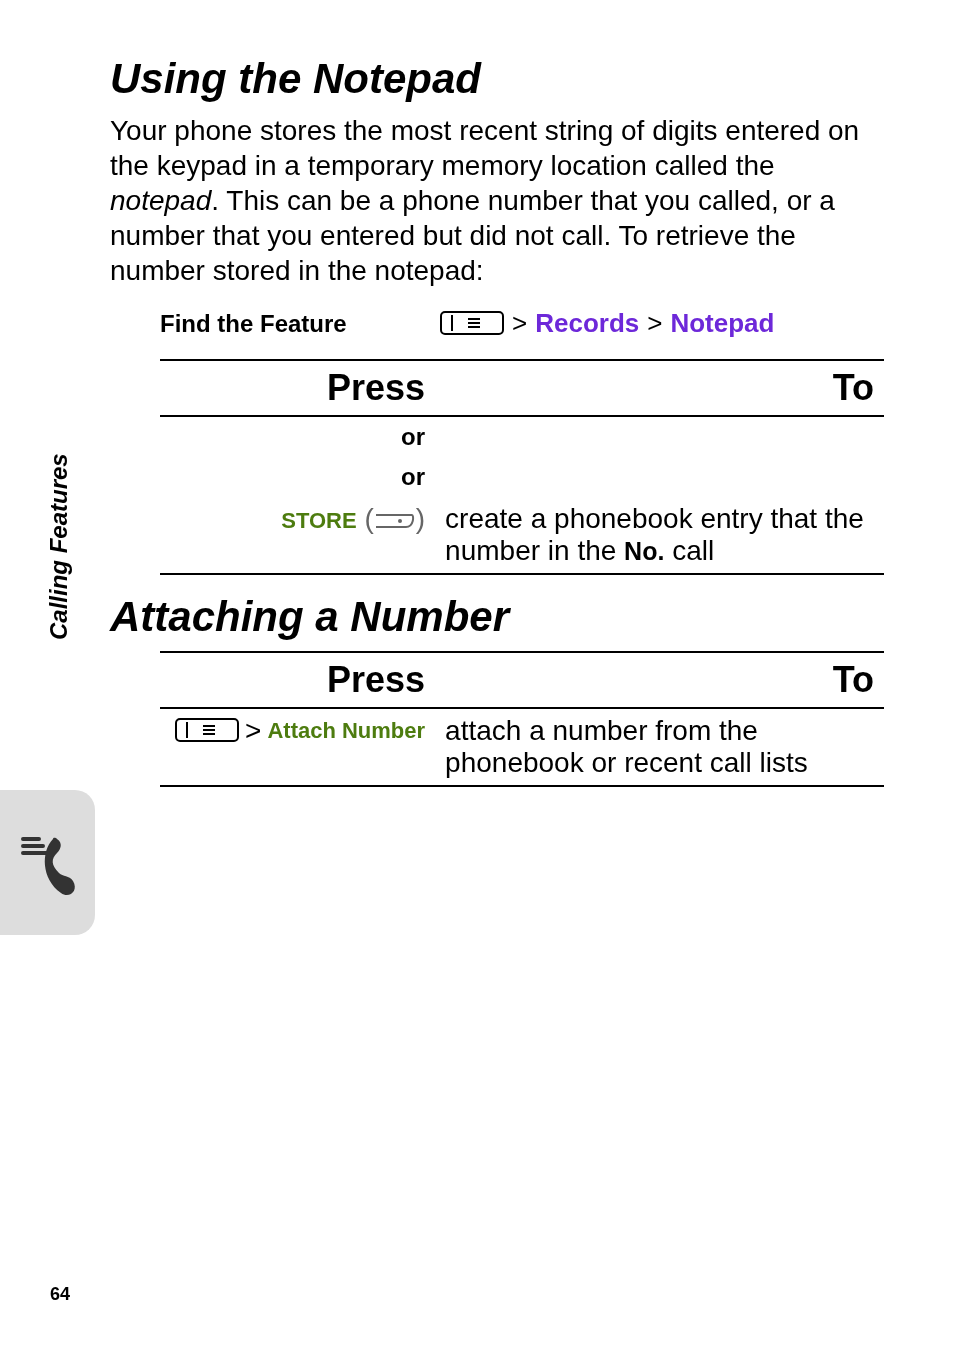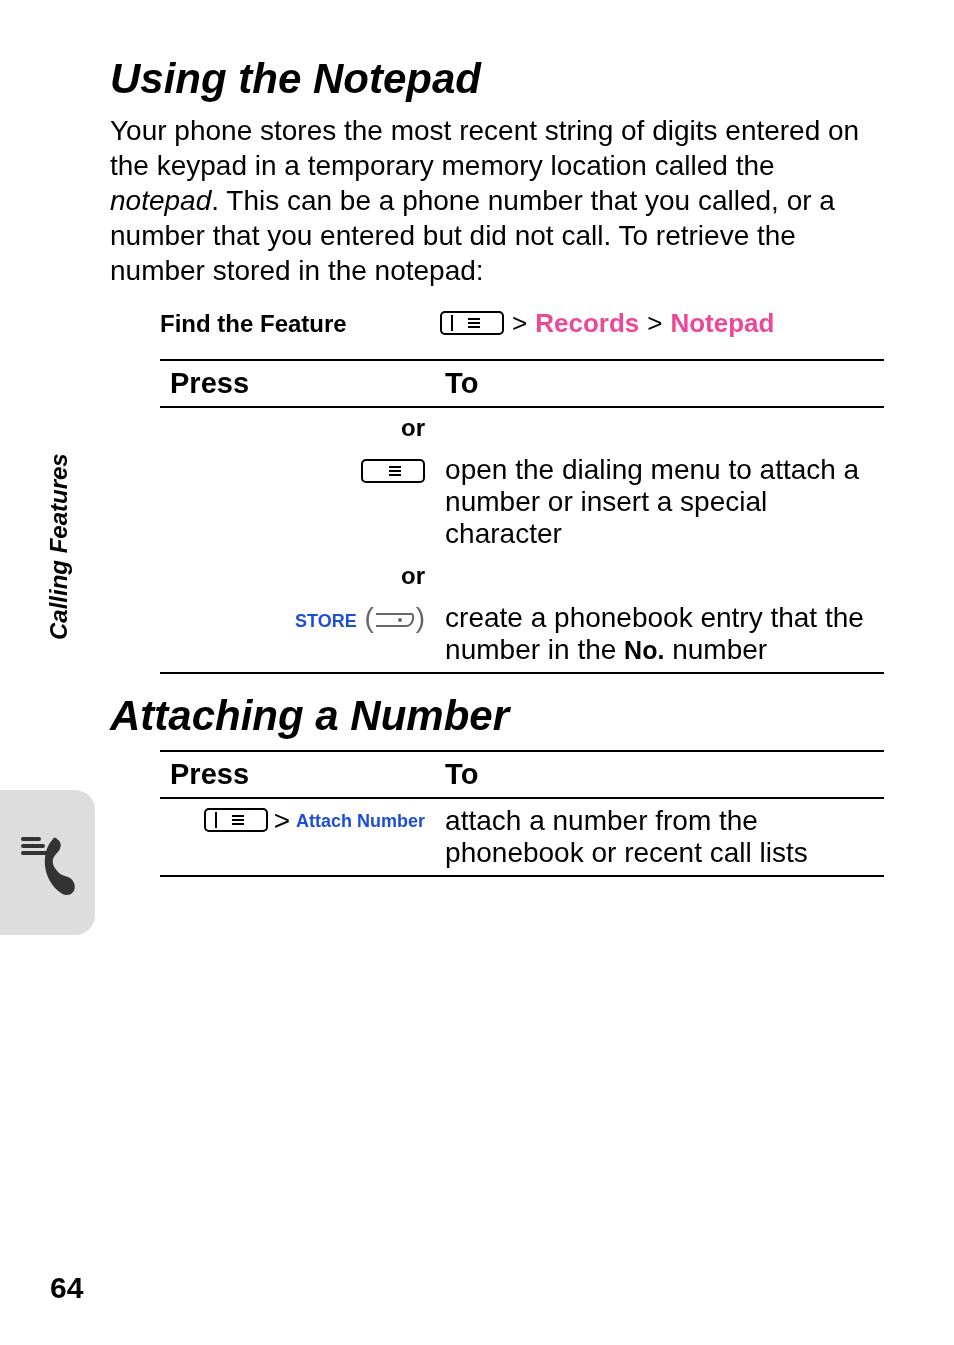--- a/index.html
+++ b/index.html
@@ -39,50 +39,50 @@
     font-size: 24px;
     width: 260px;
   }
   .breadcrumb {
     font-size: 26px;
     display: flex;
     align-items: center;
     gap: 8px;
   }
   .breadcrumb .gt { font-weight: normal; }
-  .breadcrumb .nav-item { font-weight: bold; color: #ec4899; }
+  .breadcrumb .nav-item { font-weight: bold; color: #6d28d9; }
   table {
     border-collapse: collapse;
     margin-left: 50px;
     width: calc(100% - 50px);
   }
   th {
-    text-align: left;
-    font-weight: bold;
-    font-size: 29px;
+    text-align: right;
+    font-weight: bold;
+    font-size: 36px;
     border-top: 2px solid #000;
     border-bottom: 2px solid #000;
     padding: 6px 10px;
   }
   td {
     font-size: 28px;
     padding: 6px 10px;
     vertical-align: top;
   }
   td.press { width: 38%; text-align: right; }
   tr.last td { border-bottom: 2px solid #000; }
   .or {
     font-weight: bold;
     font-size: 24px;
     padding-left: 20px;
   }
   .soft-label {
     font-weight: bold;
-    color: #1d4ed8;
-    font-size: 18px;
+    color: #4d7c0f;
+    font-size: 22px;
   }
   .field-label {
     font-weight: bold;
     font-size: 25px;
     text-align: center;
   }
   .icon-menu-key {
     display: inline-block;
     vertical-align: middle;
   }
@@ -109,21 +109,21 @@
     border-bottom-right-radius: 20px;
     display: flex;
     align-items: center;
     justify-content: center;
   }
   .page-num {
     position: absolute;
     left: 50px;
     bottom: 40px;
     font-weight: bold;
-    font-size: 30px;
+    font-size: 18px;
   }
   .section2 { margin-top: 18px; }
   .table2 th, .table2 td { border-bottom: 2px solid #000; }
   .table2 th { border-top: 2px solid #000; }
   .inline-flex { display: inline-flex; align-items: center; gap: 6px; }
 </style>
 </head>
 <body>
 
 <div class="side-label">Calling Features</div>
@@ -171,49 +171,36 @@
       <th>To</th>
     </tr>
     <tr>
       <td class="press">
             <div class="or">or</div>
           </td>
       <td></td>
     </tr>
     <tr>
       <td class="press">
-        <span class="icon-menu-key">
-          <svg width="64" height="26" viewBox="0 0 64 26">
-            <rect x="1" y="1" width="62" height="22" rx="4" fill="#fff" stroke="#000" stroke-width="2"></rect>
-            <line x1="28" y1="8" x2="40" y2="8" stroke="#000" stroke-width="2"></line>
-            <line x1="28" y1="12" x2="40" y2="12" stroke="#000" stroke-width="2"></line>
-            <line x1="28" y1="16" x2="40" y2="16" stroke="#000" stroke-width="2"></line>
-          </svg>
-        </span>
-      </td>
-      <td>open the dialing menu to attach a number or insert a special character</td>
-    </tr>
-    <tr>
-      <td class="press">
             <div class="or">or</div>
           </td>
       <td></td>
     </tr>
     <tr class="last">
       <td class="press">
         <span class="soft-label">STORE</span>
         <span style="color:#666;">
           (<svg width="42" height="20" viewBox="0 0 42 20" style="vertical-align:middle;">
             <path d="M 2 4 L 38 4 C 40 4, 40 16, 32 16 L 2 16" fill="none" stroke="#666" stroke-width="2"></path>
             <circle cx="26" cy="10" r="2" fill="#666"></circle>
           </svg>)
         </span>
       </td>
       <td>
-        <span>create a phonebook entry that the number in the </span><span class="field-label">No.</span><span> number</span>
+        <span>create a phonebook entry that the number in the </span><span class="field-label">No.</span><span> call</span>
       </td>
     </tr>
   </tbody>
     </table>
 
   <div class="section2">
     <h1>Attaching a Number</h1>
 
     <table class="table2">
       <tbody>

